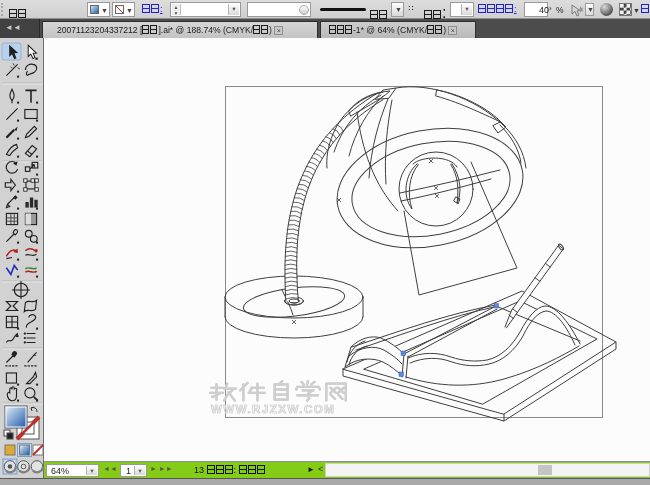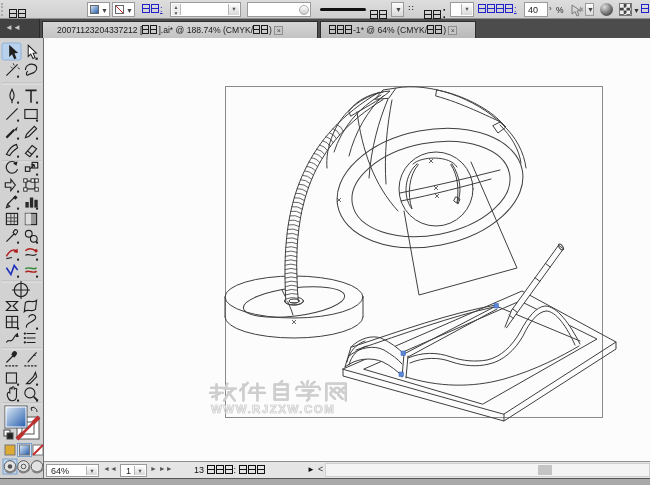--- a/index.html
+++ b/index.html
@@ -32,21 +32,21 @@
  <div class="abs" style="left:370px;top:4px;color:#1a1a1a"><span class="cj"></span><span class="cj"></span></div>
  <div class="abs fld" style="left:391px;top:2px;width:13px;height:15px;background:linear-gradient(#fdfdfd,#d8d8d8)">
       <div class="abs" style="left:3px;top:3px;color:#444;font-size:7px">▼</div>
     </div>
  <div class="abs" style="left:408px;top:3px;width:9px;height:9px;color:#333;font-size:8px;letter-spacing:0.5px;font-weight:bold">::</div>
  <div class="abs" style="left:424px;top:4px;color:#1a1a1a"><span class="cj"></span><span class="cj"></span>:</div>
  <div class="abs fld" style="left:450px;top:2px;width:24px;height:15px">
       <div class="dd">▼</div>
     </div>
  <div class="abs lnk" style="left:478px;top:4px"><span class="cj"></span><span class="cj"></span><span class="cj"></span><span class="cj"></span>:</div>
- <div class="abs fld" style="left:524px;top:2px;width:24px;height:15px;text-align:left;padding:2px 0 0 3px">40</div>
+ <div class="abs fld" style="left:524px;top:2px;width:24px;height:15px;text-align:left;padding:2px 0 0 14px">40</div>
  <div class="abs" style="left:549px;top:4px;font-size:8px;color:#333">›</div>
  <div class="abs" style="left:556px;top:5px;font-size:8.5px;color:#1a1a1a">%</div>
  <div class="abs" style="left:570px;top:3px;width:14px;height:13px">
   <svg width="14" height="13">
         <path d="M2,1 L2,10 L5,7.5 L7,12 L9,11 L7,7 L10,6.5 Z" fill="none" stroke="#7a7a7a" stroke-width="1"></path>
         <path d="M10,2 l1.5,2 2,-0.5 -1,2 1,2 -2,-0.5 -1.5,2 0,-2.5 -2,-1 2,-1 Z" fill="#999"></path>
       </svg></div>
  <div class="abs fld" style="left:585px;top:3px;width:9px;height:13px;background:linear-gradient(#fdfdfd,#d8d8d8)">
       <div class="abs" style="left:1px;top:2px;color:#444;font-size:7px">▼</div>
     </div>
@@ -365,21 +365,21 @@
 <rect x="401" y="351" width="4.5" height="4.5"></rect>
 <rect x="399" y="372" width="4.5" height="4.5"></rect>
 <rect x="494" y="303.5" width="4.5" height="4.5"></rect>
 </g>
 <g fill="none" stroke="#cecece" stroke-width="2.3" stroke-linecap="round">
       <path d="M216.5,384.4 L216.5,399.7 M211.1,387.8 L223.0,387.8 M210.0,392.9 L223.0,392.9 M212.2,397.1 L220.8,392.9 M227.3,383.6 L225.1,388.6 M224.0,388.6 L235.9,388.6 M233.8,388.6 L230.5,392.1 M229.4,392.1 L224.0,400.6 M228.4,392.1 L234.8,400.6 M243.4,384.4 L243.4,400.6 M247.7,382.7 L240.2,390.4 M252.0,387.8 L249.9,391.2 M251.0,387.8 L263.9,387.8 M248.8,392.9 L265.0,392.9 M257.4,383.6 L257.4,400.6 M274.6,384.4 L274.6,399.7 M274.6,384.4 L287.6,384.4 M287.6,384.4 L287.6,399.7 M274.6,399.7 L287.6,399.7 M274.6,389.5 L287.6,389.5 M274.6,394.6 L287.6,394.6 M282.2,381.0 L279.0,384.4 M301.6,381.9 L303.7,384.4 M308.0,381.0 L307.0,384.4 M314.5,381.9 L311.3,384.4 M297.2,386.9 L318.8,386.9 M297.2,386.9 L296.2,389.5 M318.8,386.9 L319.9,389.5 M302.6,390.4 L313.4,390.4 M312.4,390.4 L308.0,393.8 M308.0,393.8 L309.1,398.9 L307.0,400.6 M297.2,395.4 L317.8,395.4 M326.3,383.6 L326.3,400.6 M326.3,383.6 L345.8,383.6 M345.8,383.6 L345.8,400.6 M330.6,387.8 L336.0,392.9 M336.0,387.8 L330.6,392.9 M338.2,387.8 L343.6,392.9 M343.6,387.8 L338.2,392.9 M330.6,394.6 L335.0,398.9 M338.2,394.6 L342.5,398.9"></path>
     </g>
     <text x="211" y="413" font-family="Liberation Sans" font-size="11.5" font-weight="bold" letter-spacing="1.5" fill="none" stroke="#d4d4d4" stroke-width="0.7">WWW.RJZXW.COM</text>
 </svg>
 
-<div class="abs" style="left:44px;top:461px;width:606px;height:17px;background:#e5e5e5;border-top:1px solid #8f8f8f;font-size:9px;color:#222">
+<div class="abs" style="left:44px;top:461px;width:606px;height:17px;background:#84cc16;border-top:1px solid #8f8f8f;font-size:9px;color:#222">
  <div class="abs fld" style="left:2px;top:2px;width:53px;height:13px;padding:1px 0 0 4px">64%<div class="dd">▼</div></div>
  <div class="abs" style="left:59px;top:3px;color:#555;font-size:7px">◄◄&nbsp;◄</div>
  <div class="abs fld" style="left:76px;top:2px;width:27px;height:13px;padding:1px 0 0 5px">1<div class="dd">▼</div></div>
  <div class="abs" style="left:106px;top:3px;color:#555;font-size:7px">►&nbsp;►►</div>
  <div class="abs" style="left:150px;top:3px;color:#111">13 <span class="cj" style="color:#111"></span><span class="cj"></span><span class="cj"></span>: <span class="cj"></span><span class="cj"></span><span class="cj"></span></div>
  <div class="abs" style="left:263px;top:3px;color:#111;font-size:8px">►</div>
  <div class="abs" style="left:274px;top:2px;color:#333;font-size:9px">&lt;</div>
  <div class="abs" style="left:281px;top:1px;right:0;height:14px;background:#f4f4f4;border:1px solid #cfcfcf">
    <div class="abs" style="left:212px;top:1px;width:14px;height:10px;background:#c4c4c4"></div>
     </div>

